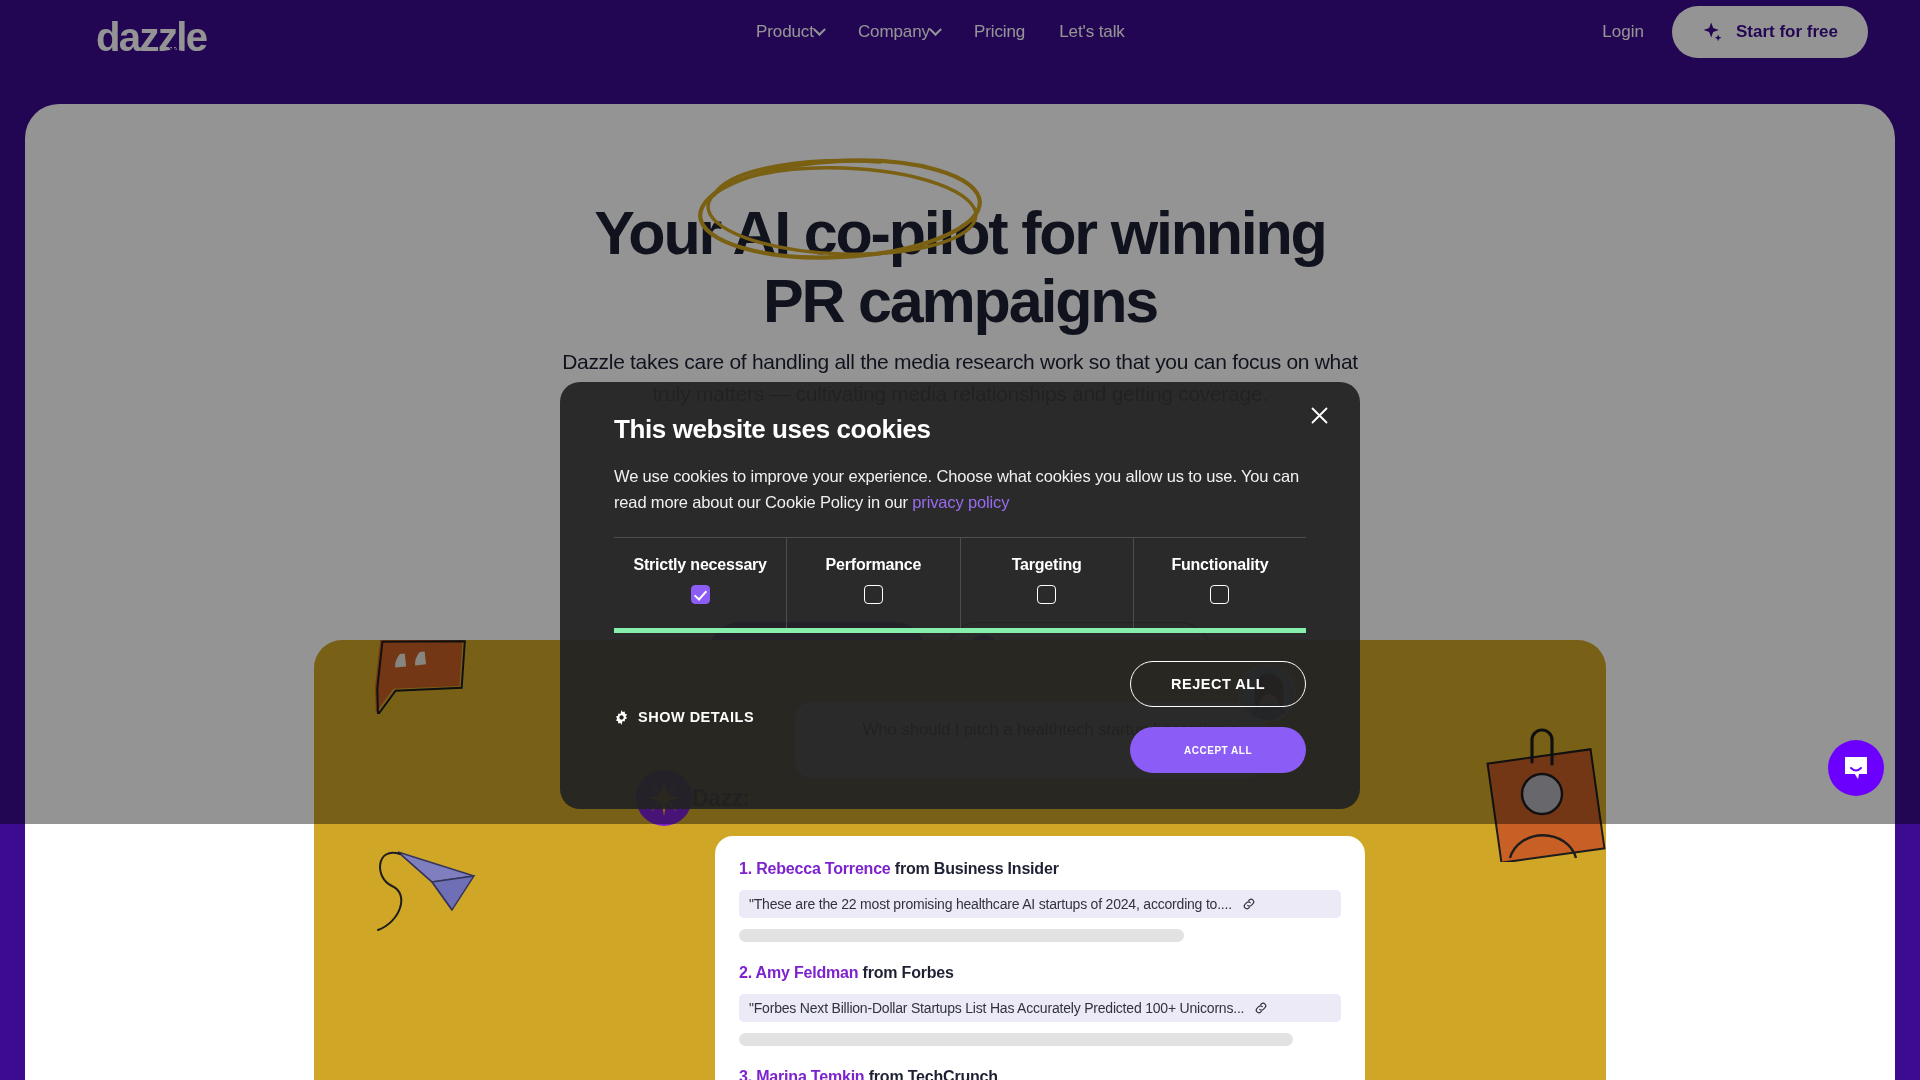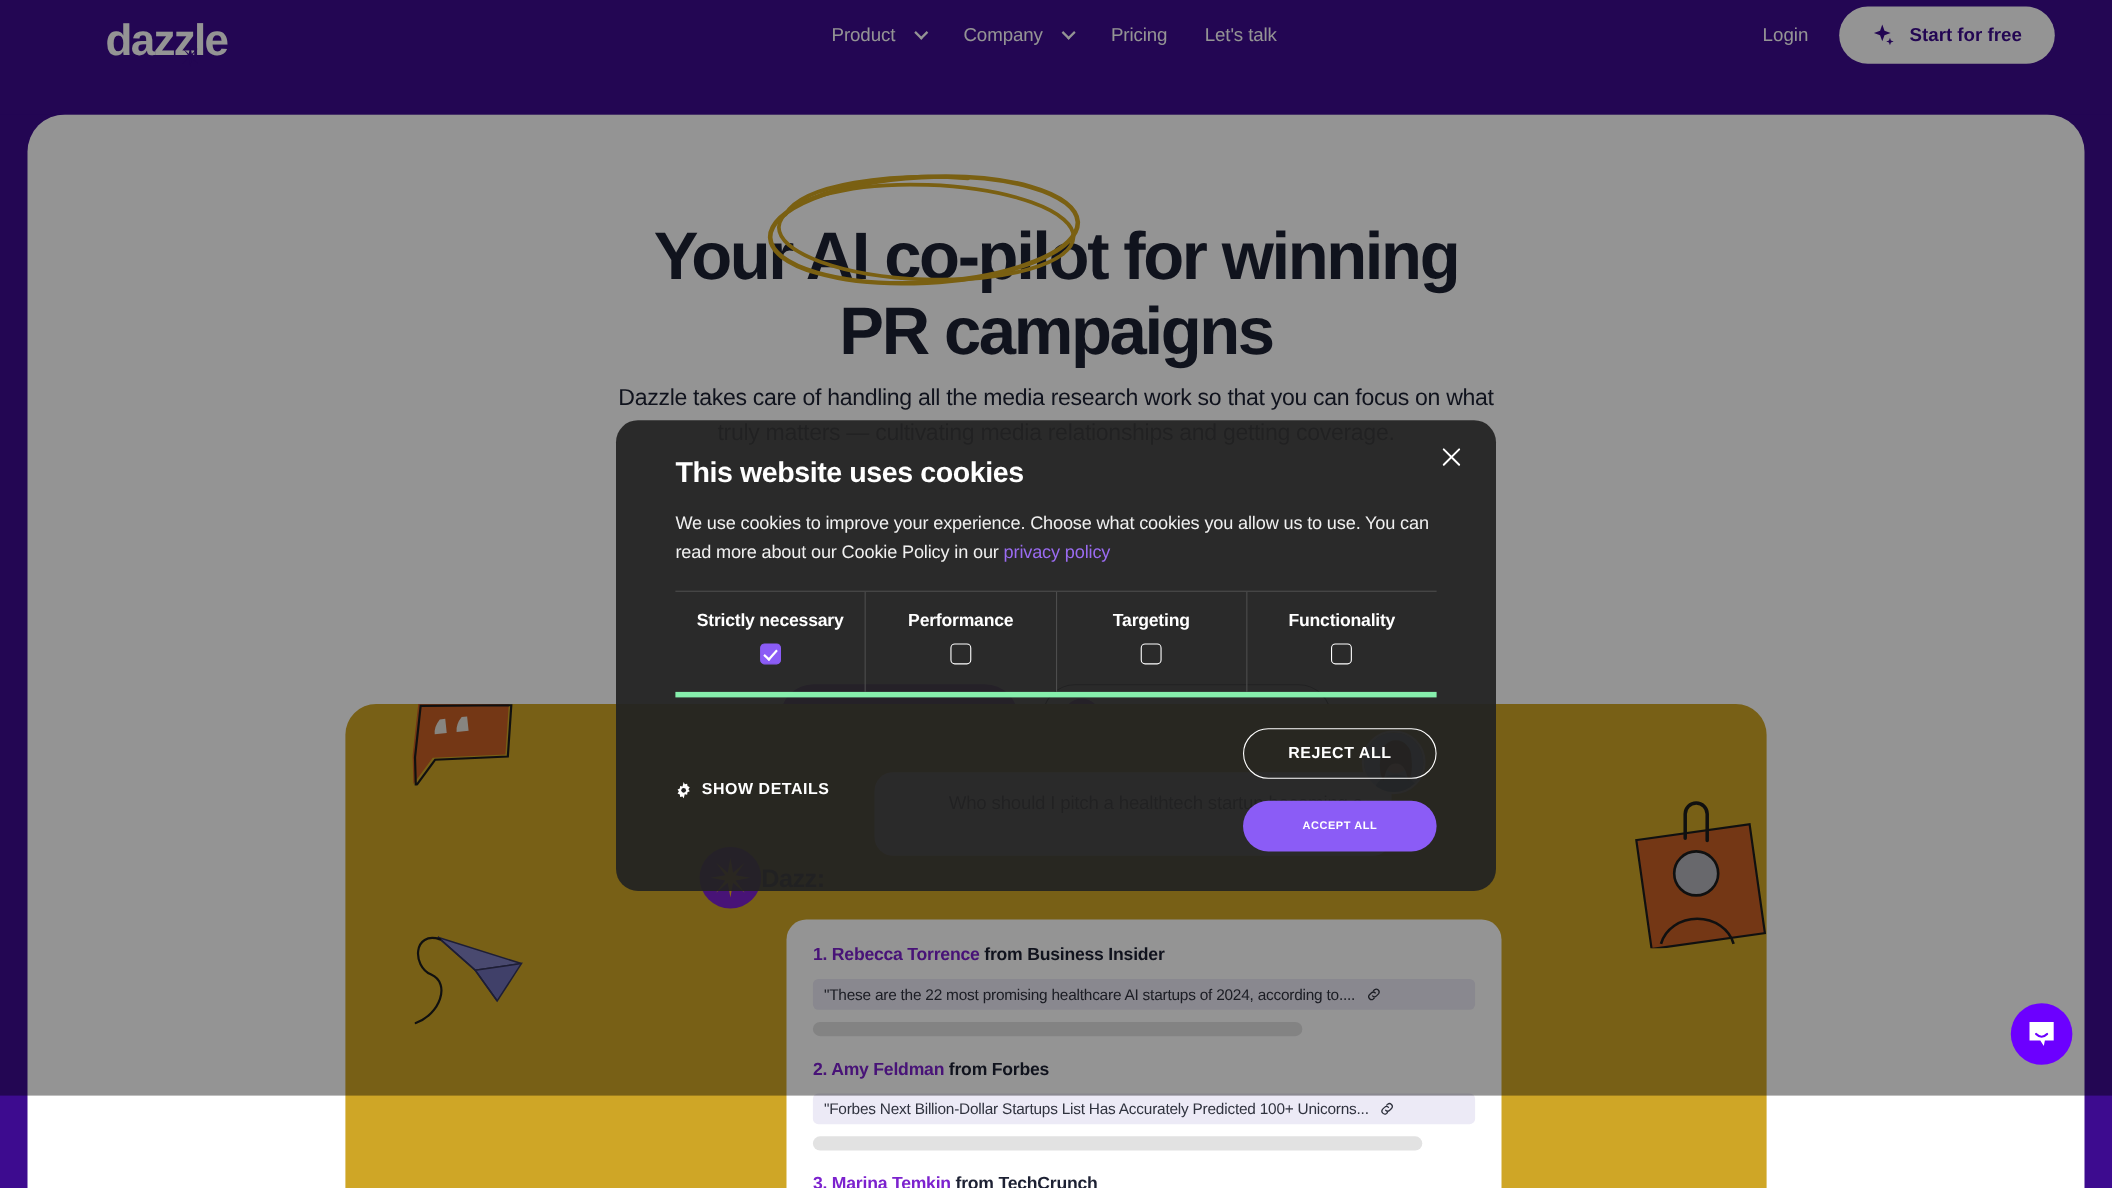--- a/index.html
+++ b/index.html
@@ -11,21 +11,21 @@
     overflow: hidden;
     font-family: "Liberation Sans", sans-serif;
     background: #3d0b8f;
   }
 
   
   .page {
     position: absolute;
     inset: 0;
     width: 1920px;
-    height: 996px;
+    height: 824px;
   }
 
   
   .nav-bar {
     position: absolute;
     top: 0; left: 0;
     width: 1920px;
     height: 104px;
     background: #3d0b8f;
     display: flex;
@@ -64,21 +64,21 @@
     display: flex;
     align-items: center;
     gap: 34px;
   }
   .nav-link {
     color: #ffffff;
     font-size: 17px;
     letter-spacing: -0.1px;
     display: flex;
     align-items: center;
-    gap: 19px;
+    gap: 1px;
     cursor: pointer;
     white-space: nowrap;
   }
   .chev {
     display: inline-block;
     width: 9px; height: 9px;
     border-right: 2px solid #ffffff;
     border-bottom: 2px solid #ffffff;
     transform: rotate(45deg) translate(-2px,-2px);
   }

